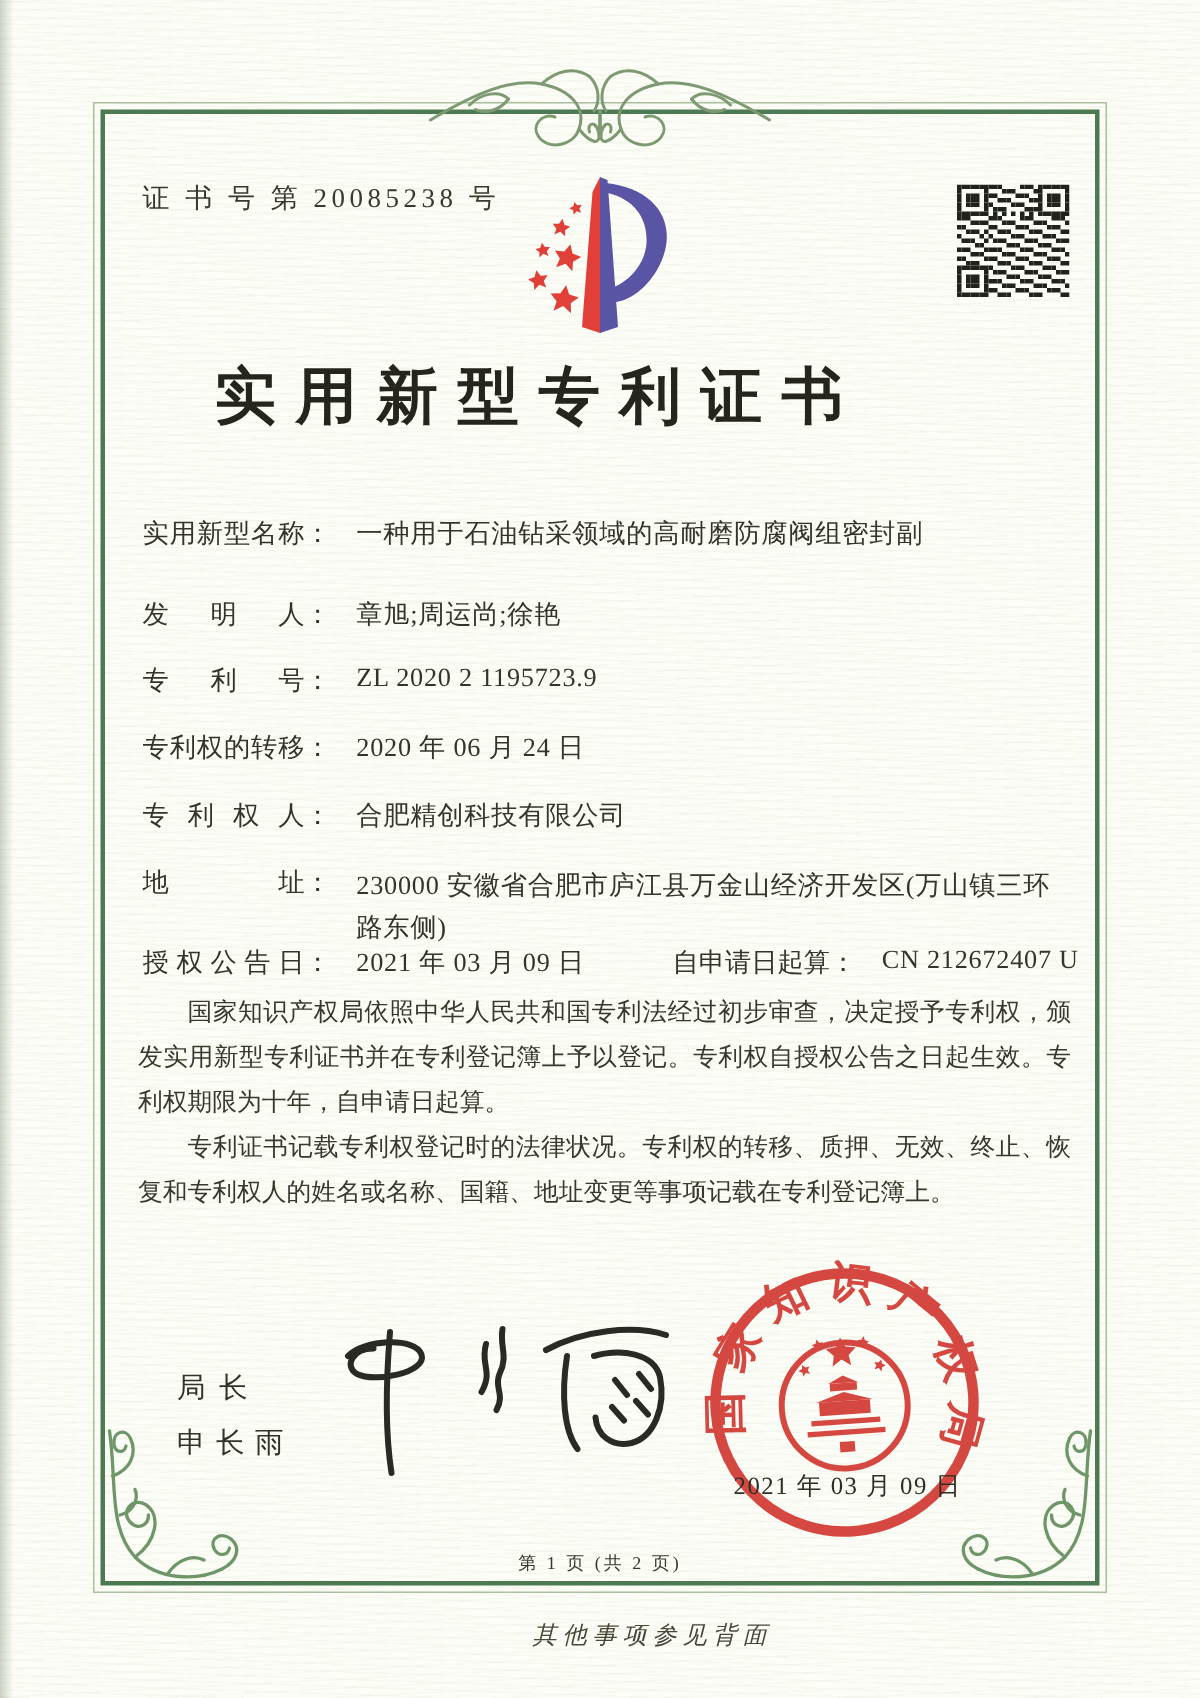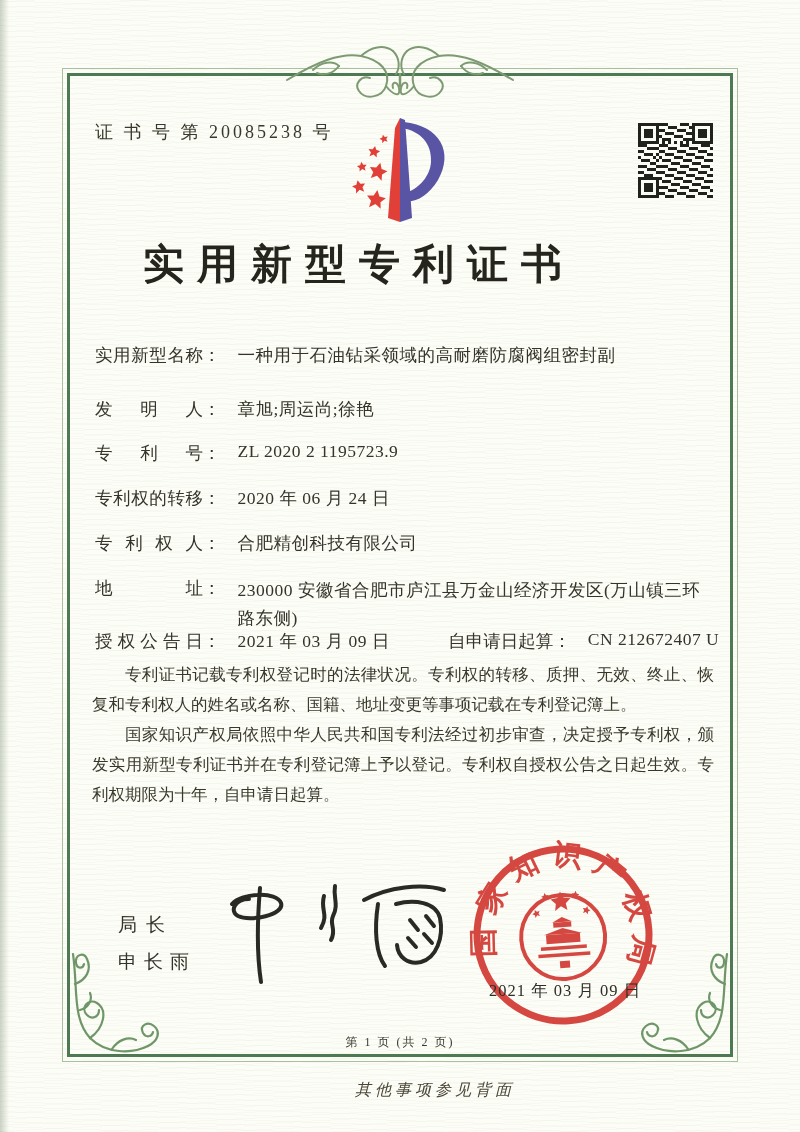--- a/index.html
+++ b/index.html
@@ -470,22 +470,22 @@
     <div class="frow" id="row-addr">
       <span class="lbl">地址</span><span class="colon">：</span><span class="val wrap">230000 安徽省合肥市庐江县万金山经济开发区(万山镇三环路东侧)</span>
     </div>
     <div class="frow" id="row-grant">
       <span><span class="lbl">授权公告日</span><span class="colon">：</span><span class="val">2021 年 03 月 09 日</span></span>
       <span class="pair2"><span>自申请日起算</span><span class="colon">：</span><span class="val">CN 212672407 U</span></span>
     </div>
   </div>
 
   <div class="paras">
+    <p>国家知识产权局依照中华人民共和国专利法经过初步审查，决定授予专利权，颁发实用新型专利证书并在专利登记簿上予以登记。专利权自授权公告之日起生效。专利权期限为十年，自申请日起算。</p>
     <p>专利证书记载专利权登记时的法律状况。专利权的转移、质押、无效、终止、恢复和专利权人的姓名或名称、国籍、地址变更等事项记载在专利登记簿上。</p>
-    <p>国家知识产权局依照中华人民共和国专利法经过初步审查，决定授予专利权，颁发实用新型专利证书并在专利登记簿上予以登记。专利权自授权公告之日起生效。专利权期限为十年，自申请日起算。</p>
   </div>
 
   <div class="officer">
     <div class="o-title">局长</div>
     <div class="o-name">申长雨</div>
   </div>
 
   <svg class="signature" viewBox="0 0 270 126">
     <path d="M62,20 C60,44 58,82 63,114"></path>
     <path d="M34,36 C44,25 79,23 83,35 C87,47 52,54 40,48 C31,43 37,31 51,31"></path>

